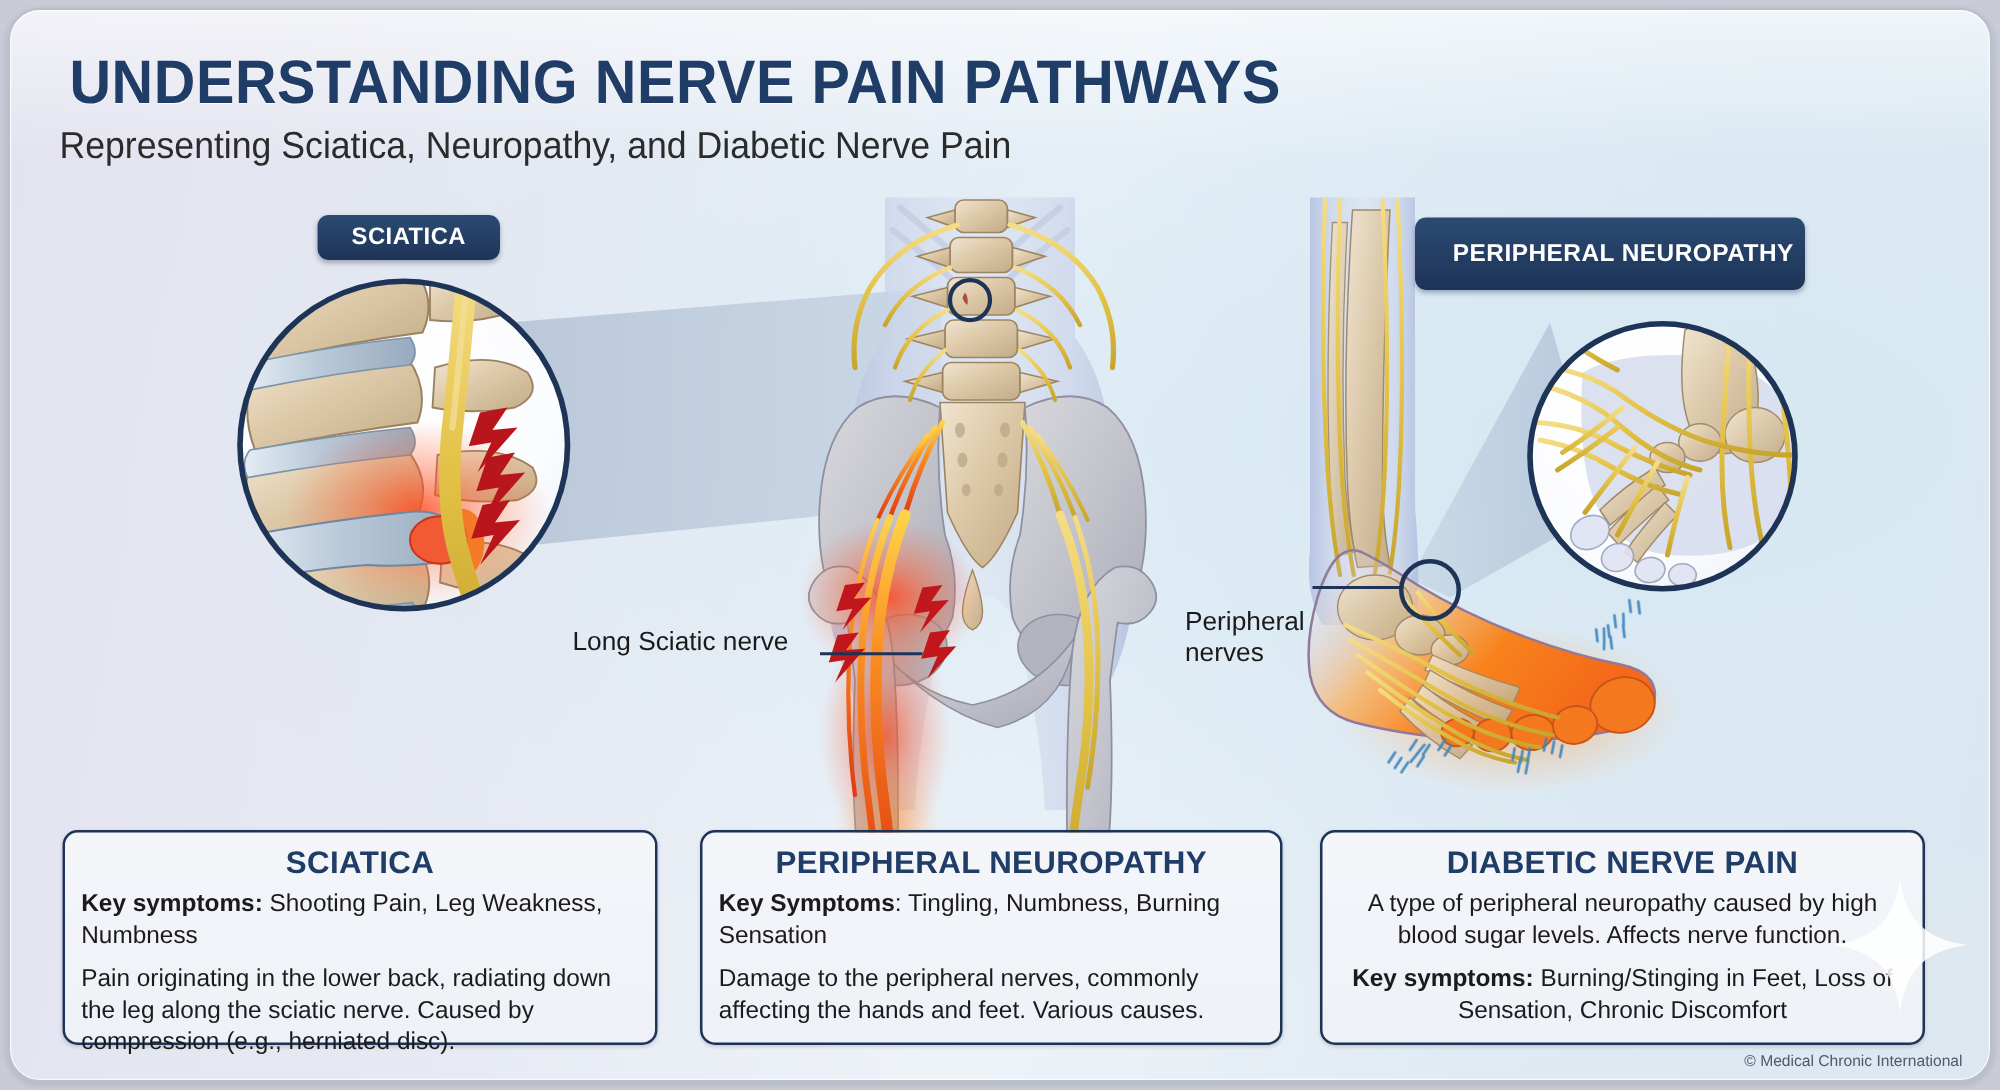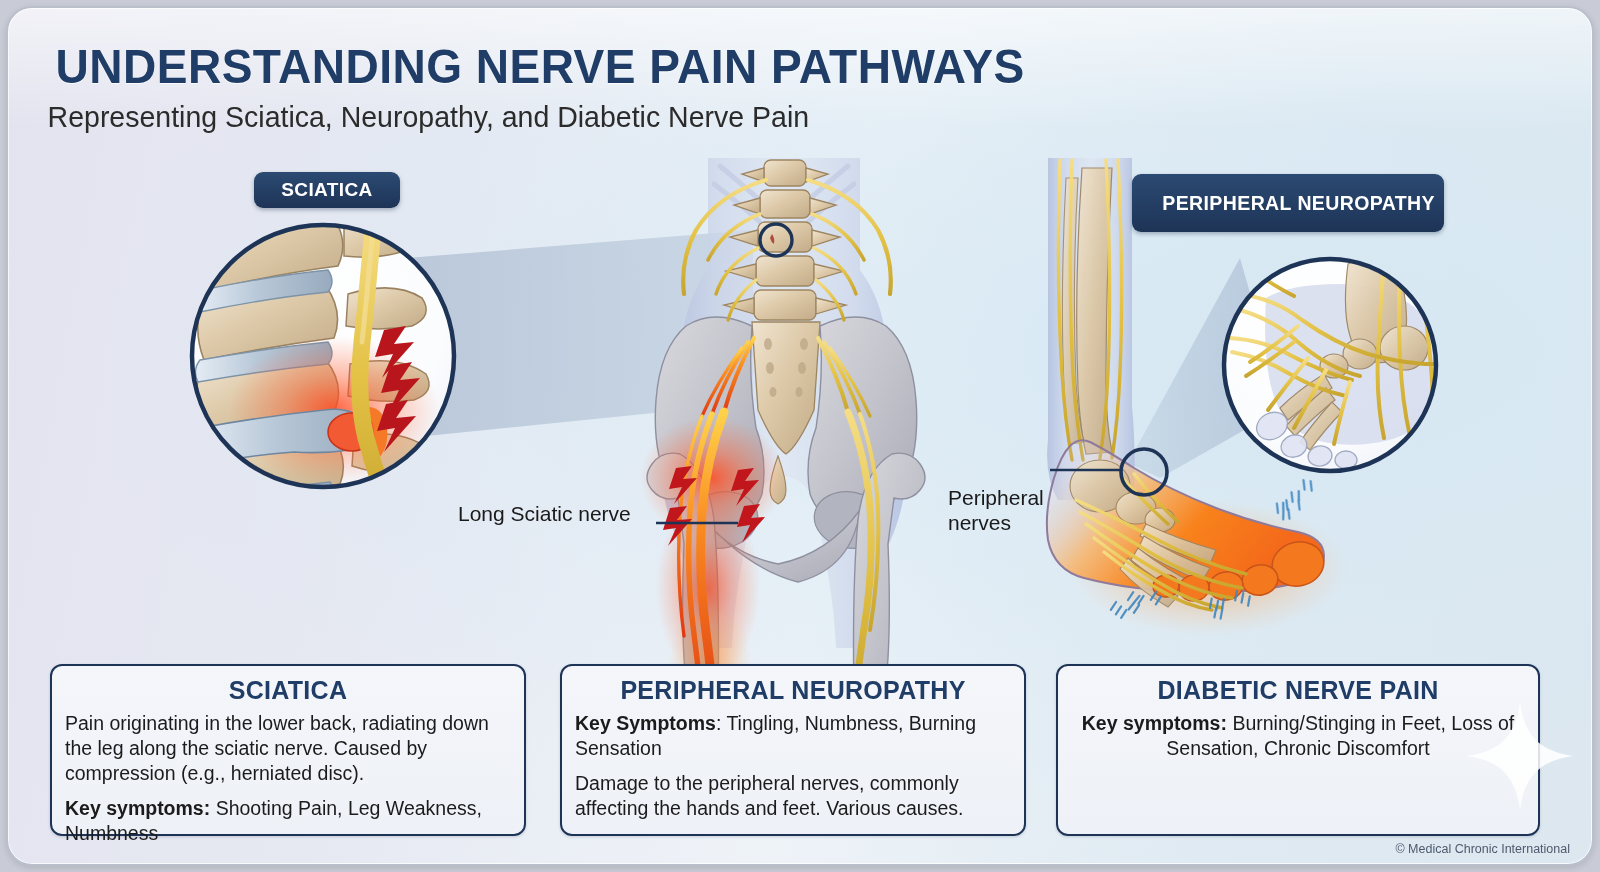--- a/index.html
+++ b/index.html
@@ -467,36 +467,37 @@
 
   <div class="leader-label" id="lbl-sciatic">Long Sciatic nerve</div>
   <div class="leader-label" id="lbl-periph">Peripheral
 nerves</div>
 
   <div id="cards">
 
     <div class="card" id="card-sciatica">
       <div class="card-title">SCIATICA</div>
       <div class="card-body">
+        <p><b>Key symptoms:</b> <span>Shooting Pain, Leg Weakness, Numbness</span></p>
         <p>Pain originating in the lower back, radiating down the leg along the sciatic nerve. Caused by compression (e.g., herniated disc).</p>
-        <p><b>Key symptoms:</b> <span>Shooting Pain, Leg Weakness, Numbness</span></p>
       </div>
     </div>
 
     <div class="card" id="card-neuropathy">
       <div class="card-title">PERIPHERAL NEUROPATHY</div>
       <div class="card-body">
         <p><b>Key Symptoms</b>: <span>Tingling, Numbness, Burning Sensation</span></p>
         <p>Damage to the peripheral nerves, commonly affecting the hands and feet. Various causes.</p>
       </div>
     </div>
 
     <div class="card" id="card-diabetic">
       <div class="card-title">DIABETIC NERVE PAIN</div>
       <div class="card-body">
+        <p>A type of peripheral neuropathy caused by high blood sugar levels. Affects nerve function.</p>
         <p><b>Key symptoms:</b> <span>Burning/Stinging in Feet, Loss of Sensation, Chronic Discomfort</span></p>
       </div>
     </div>
   </div>
 
   <svg id="sparkle" viewBox="0 0 100 100" aria-hidden="true">
     <path d="M50,2 C54,32 68,46 98,50 C68,54 54,68 50,98 C46,68 32,54 2,50 C32,46 46,32 50,2Z" fill="#ffffff" opacity=".85"></path>
   </svg>
   <div id="credit">© Medical Chronic International</div>
 

